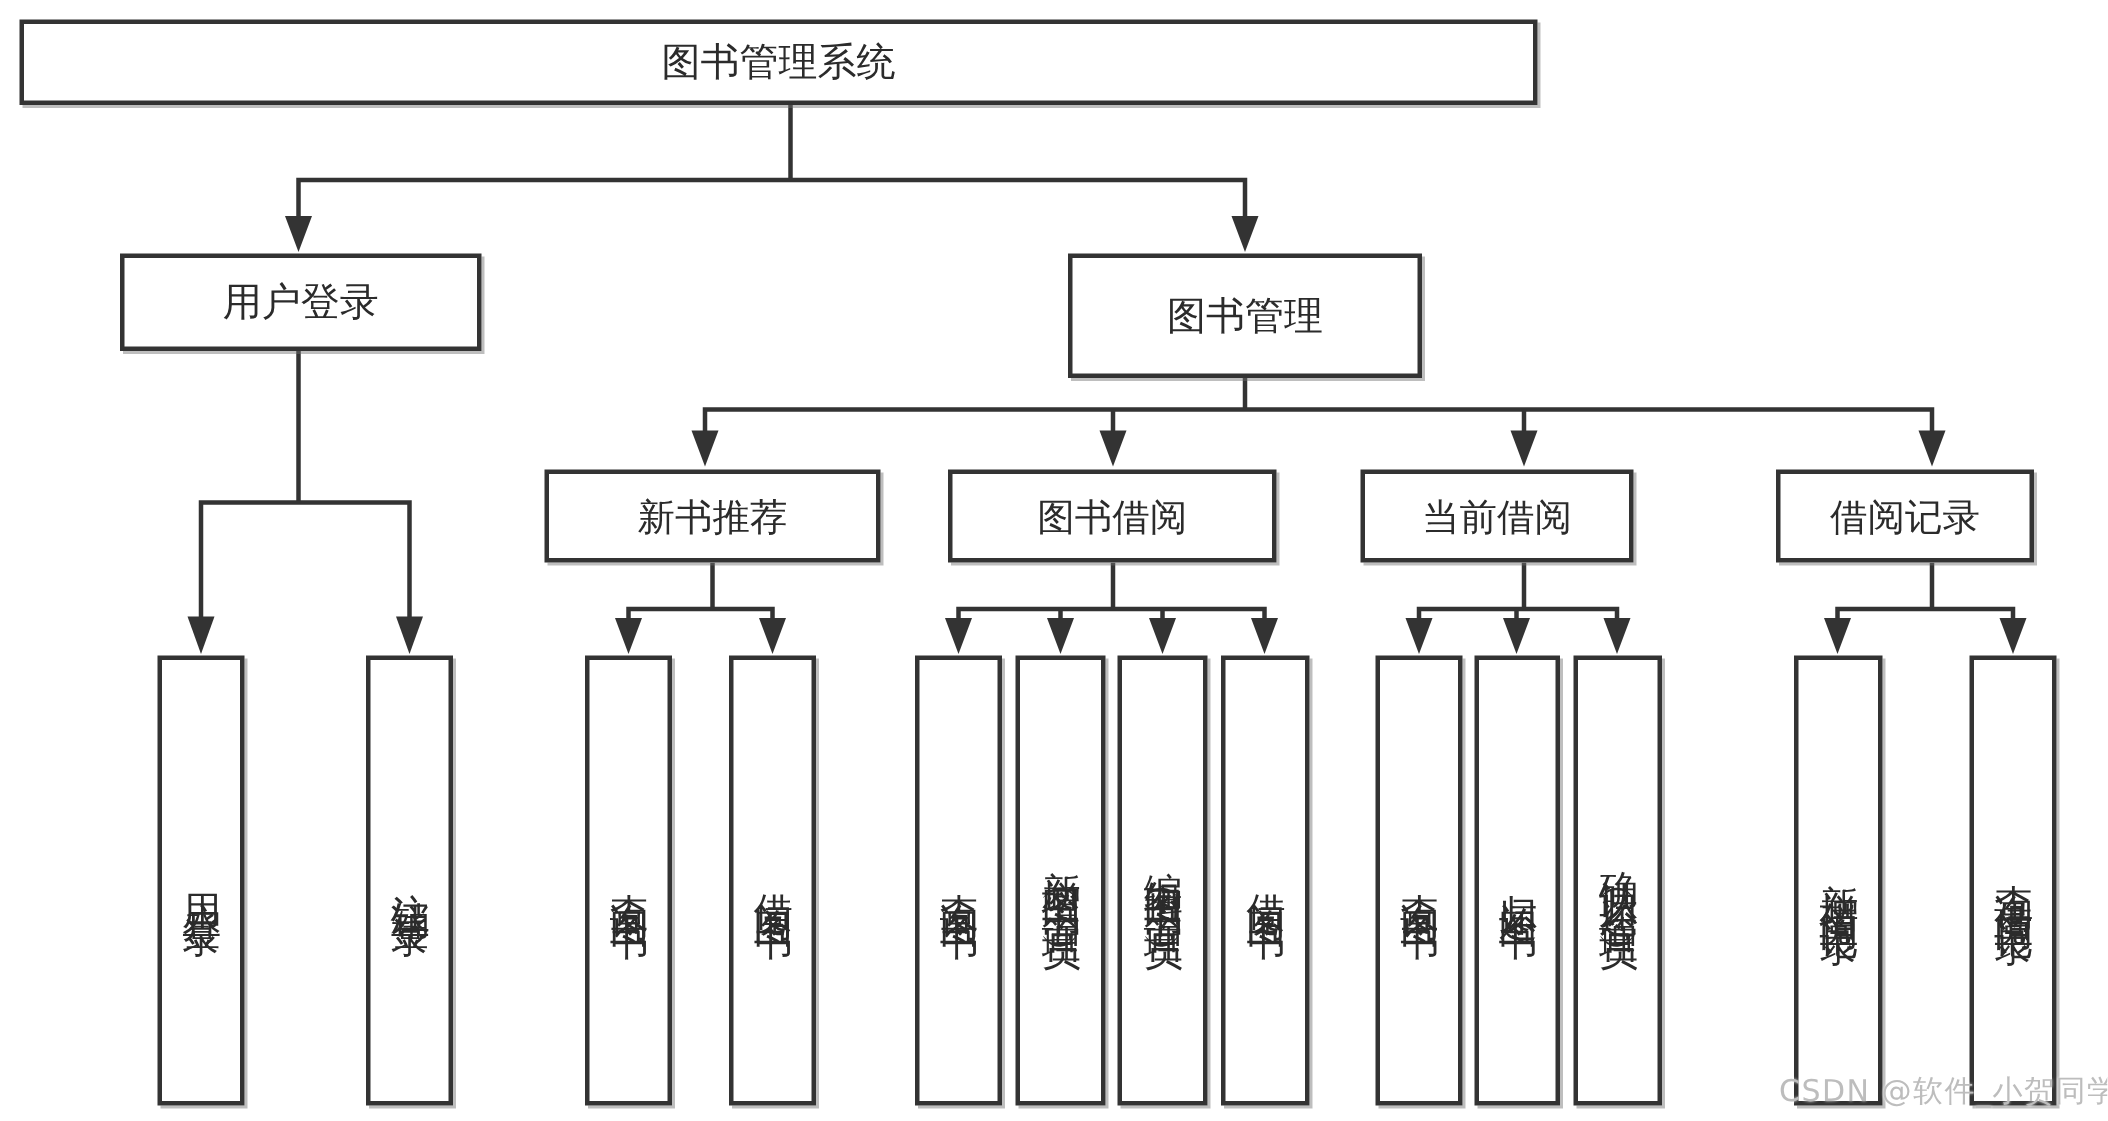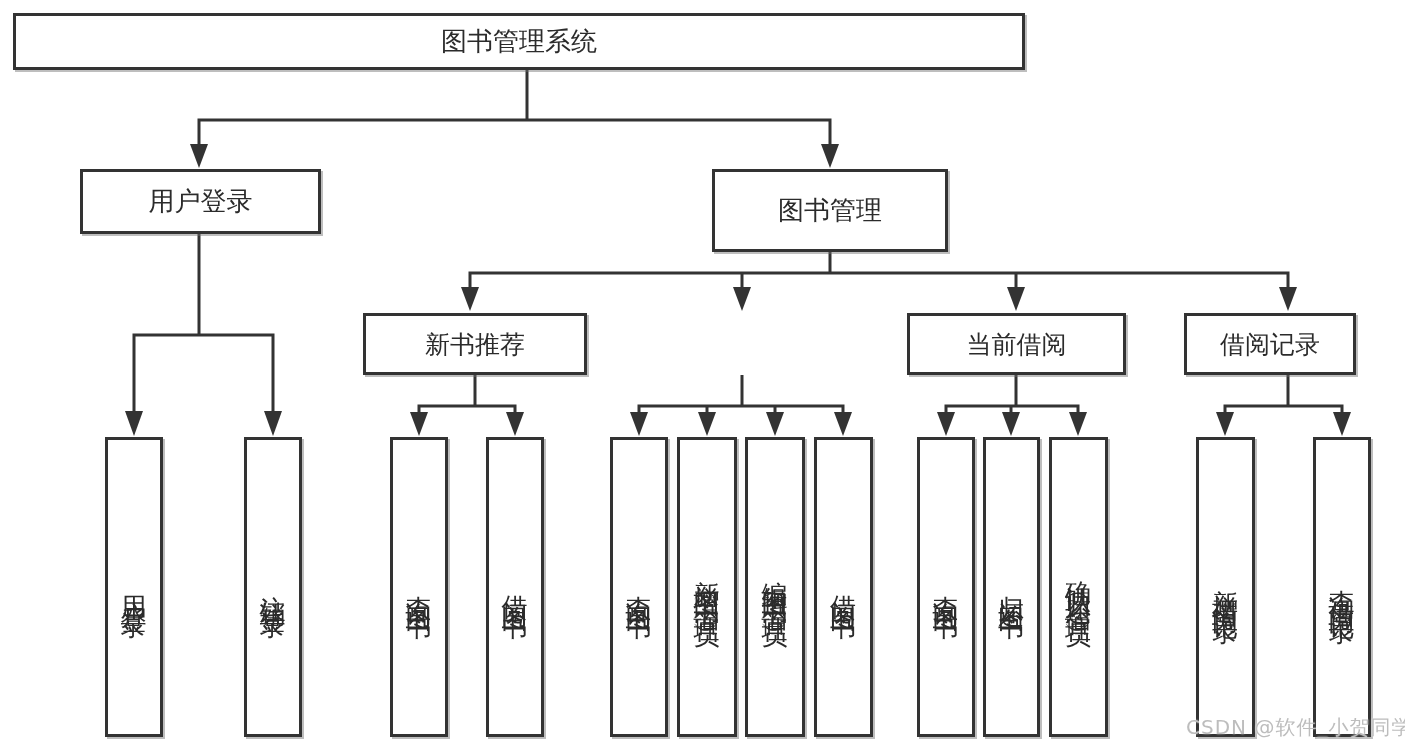--- a/index.html
+++ b/index.html
@@ -98,21 +98,24 @@
   <div class="node lvl2" style="left:80px;top:169px;width:241px;height:65px">
     <span class="lbl">用户登录</span>
   </div>
   <div class="node lvl2" style="left:712px;top:169px;width:236px;height:83px">
     <span class="lbl">图书管理</span>
   </div>
 
   <div class="node lvl3" style="left:363px;top:313px;width:224px;height:62px">
     <span class="lbl">新书推荐</span>
   </div>
-  <div class="node lvl3" style="left:907px;top:313px;width:219px;height:62px">
+  <div class="node lvl3" style="left:632px;top:313px;width:219px;height:62px">
+    <span class="lbl">图书借阅</span>
+  </div>
+  <div class="node lvl3" style="left:907px;top:313px;width:182px;height:62px">
     <span class="lbl">当前借阅</span>
   </div>
   <div class="node lvl3" style="left:1184px;top:313px;width:172px;height:62px">
     <span class="lbl">借阅记录</span>
   </div>
 
   <div class="node leaf" style="left:105px;top:437px;width:58px;height:300px">
     <span class="lbl">用户登录</span>
   </div>
   <div class="node leaf" style="left:244px;top:437px;width:58px;height:300px">

